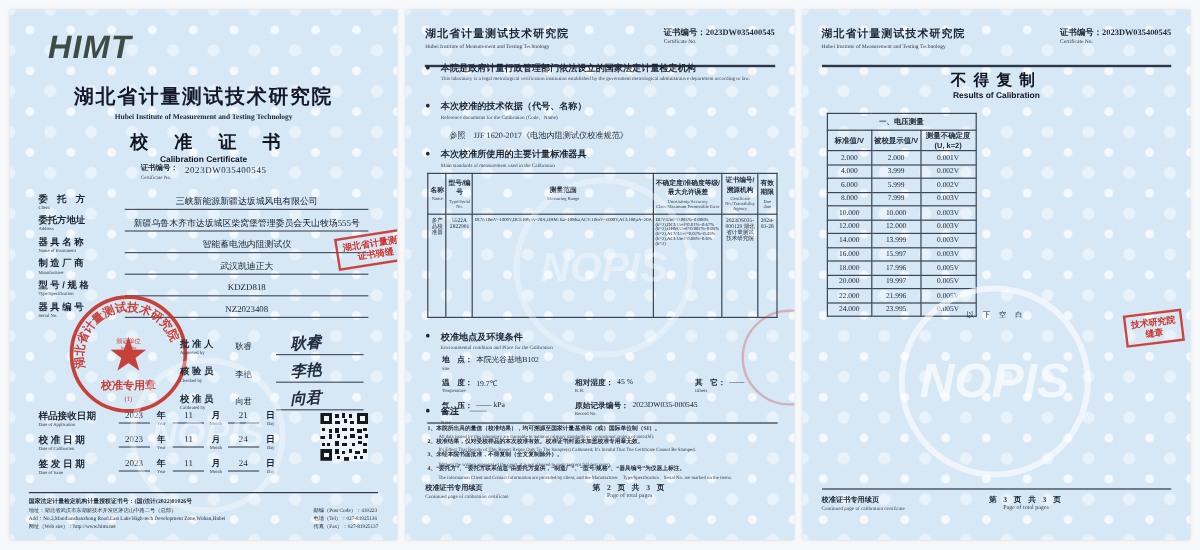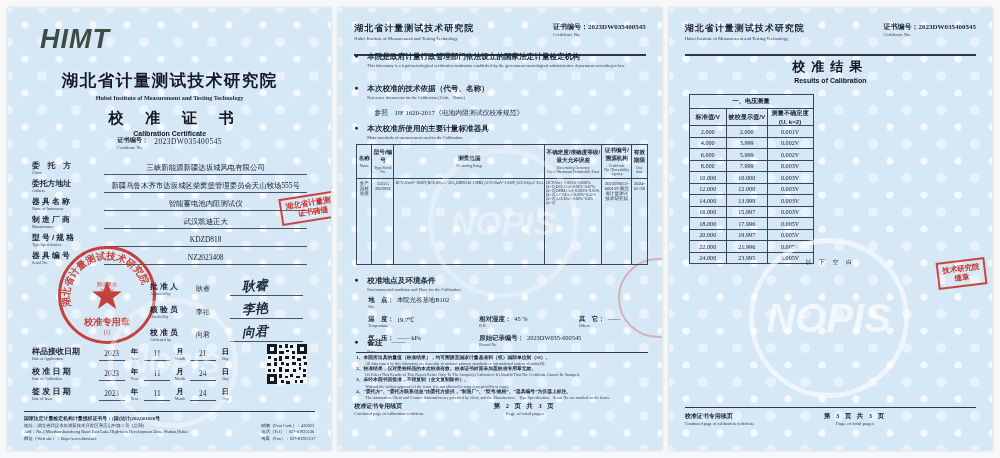--- a/index.html
+++ b/index.html
@@ -58,21 +58,21 @@
   .f-cn { font-family:"Liberation Sans",sans-serif; font-weight:bold; font-size:7.8px; color:#1d2533; white-space:nowrap; }
   .f-en { font-size:3.9px; color:#39414f; }
   .f-value { flex:1; border-bottom:1px solid #4a5364; text-align:center; font-size:7.4px; height:13px; line-height:12px; color:#181f2c;margin-top:36px; }
   .signers { position:absolute; top:265px; left:142px; right:28px; }
   .s-row { display:flex; align-items:flex-end; height:23px; }
   .s-label { width:46px; }
   .s-name { width:34px; font-size:7px; padding-bottom:2px; }
   .s-sig { flex:1; border-bottom:1px solid #4a5364; position:relative; height:18px; }
   .sig { position:absolute; left:12px; bottom:0px; font-size:13px; font-weight:bold; font-style:italic; color:#232c3e; transform:rotate(-4deg); white-space:nowrap; }
   .dates { position:absolute; top:333px; left:24px; right:96px; }
-  .d-row { display:flex; align-items:flex-end; height:20px; }
+  .d-row { display:flex; align-items:flex-start; height:20px; }
   .d-label { width:88px; }
   .d-label .f-cn { font-size:8px; }
   .d-val { width:34px; border-bottom:1px solid #4a5364; text-align:center; font-size:7.4px; height:12px; }
   .d-unit { width:26px; text-align:center; }
   .d-unit b { display:block; font-family:"Liberation Sans",sans-serif; font-size:7.4px; color:#1d2533; }
   .d-unit i { display:block; font-style:normal; font-size:3.9px; color:#39414f; }
   .stamp { position:absolute; top:236px; left:48px; width:102px; height:102px; opacity:.92; }
   .straddle { position:absolute; border:2px solid rgba(200,40,32,.85); color:rgba(200,40,32,.95); text-align:center; font-weight:bold; font-family:"Liberation Sans",sans-serif; background:rgba(255,255,255,.08); padding:2px 4px; }
   .p1-straddle { top:186px; right:-14px; transform:rotate(-9deg); font-size:7.6px; line-height:1.25; }
   .qr { position:absolute; top:336px; right:24px; width:40px; height:40px; }
@@ -554,21 +554,21 @@
       <div class="ch-inst-cn">湖北省计量测试技术研究院</div>
       <div class="ch-inst-en">Hubei Institute of Measurement and Testing Technology</div>
       <div class="ch-cert">
         <div class="no-line"><span class="no-lbl">证书编号：</span><span>2023DW035400545</span></div>
         <div class="no-en">Certificate No.</div>
       </div>
       <div class="ch-rule"></div>
     </div>
 
     <div class="p3-title">
-      <div class="cn">校准结果</div>
+      <div class="cn">不得复制</div>
       <div class="en">Results of Calibration</div>
     </div>
 
     <table class="res-table">
       <colgroup>
           <col style="width:30%">
           <col style="width:33%">
           <col style="width:37%">
         </colgroup>
       <tbody>

